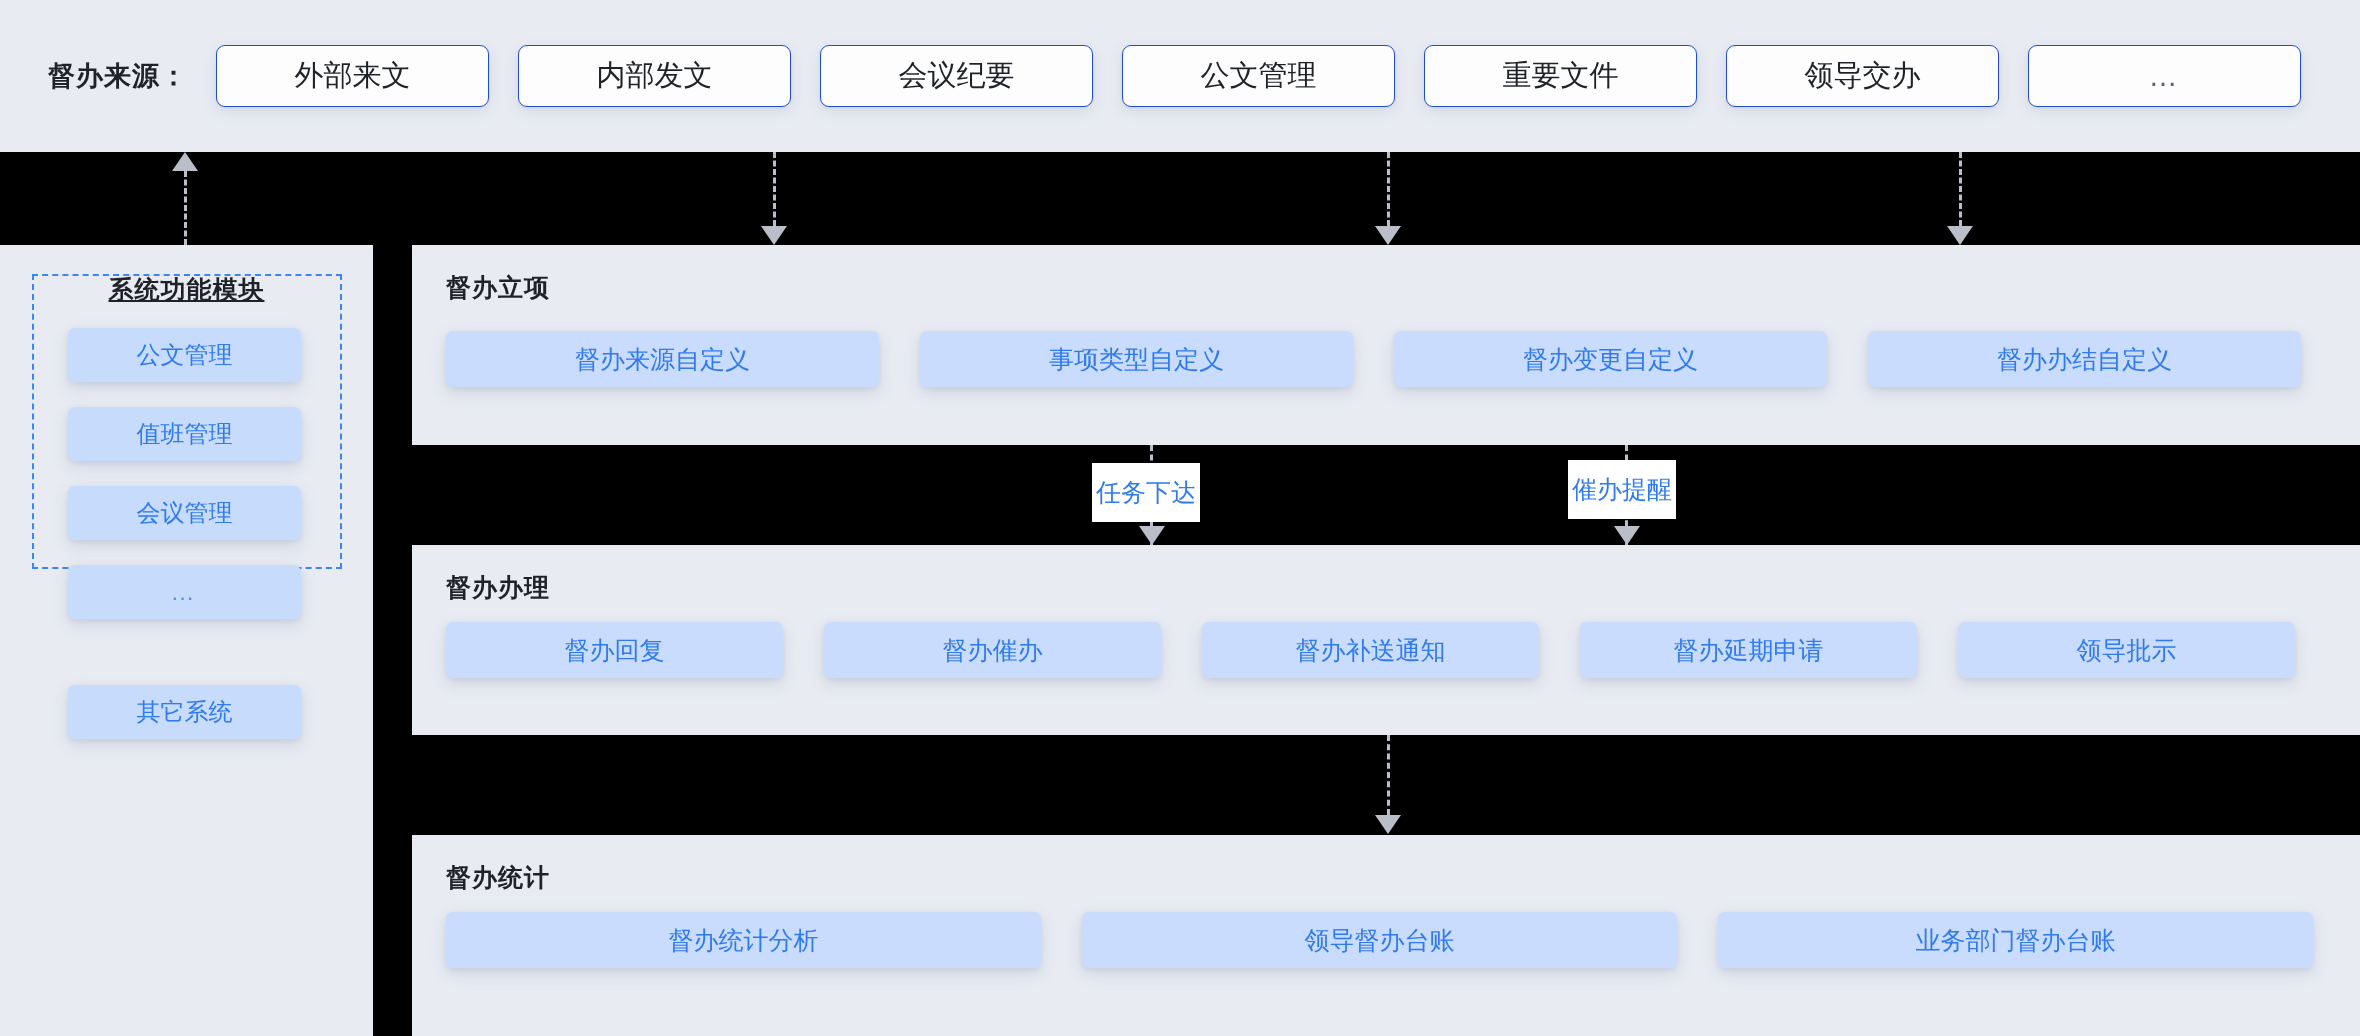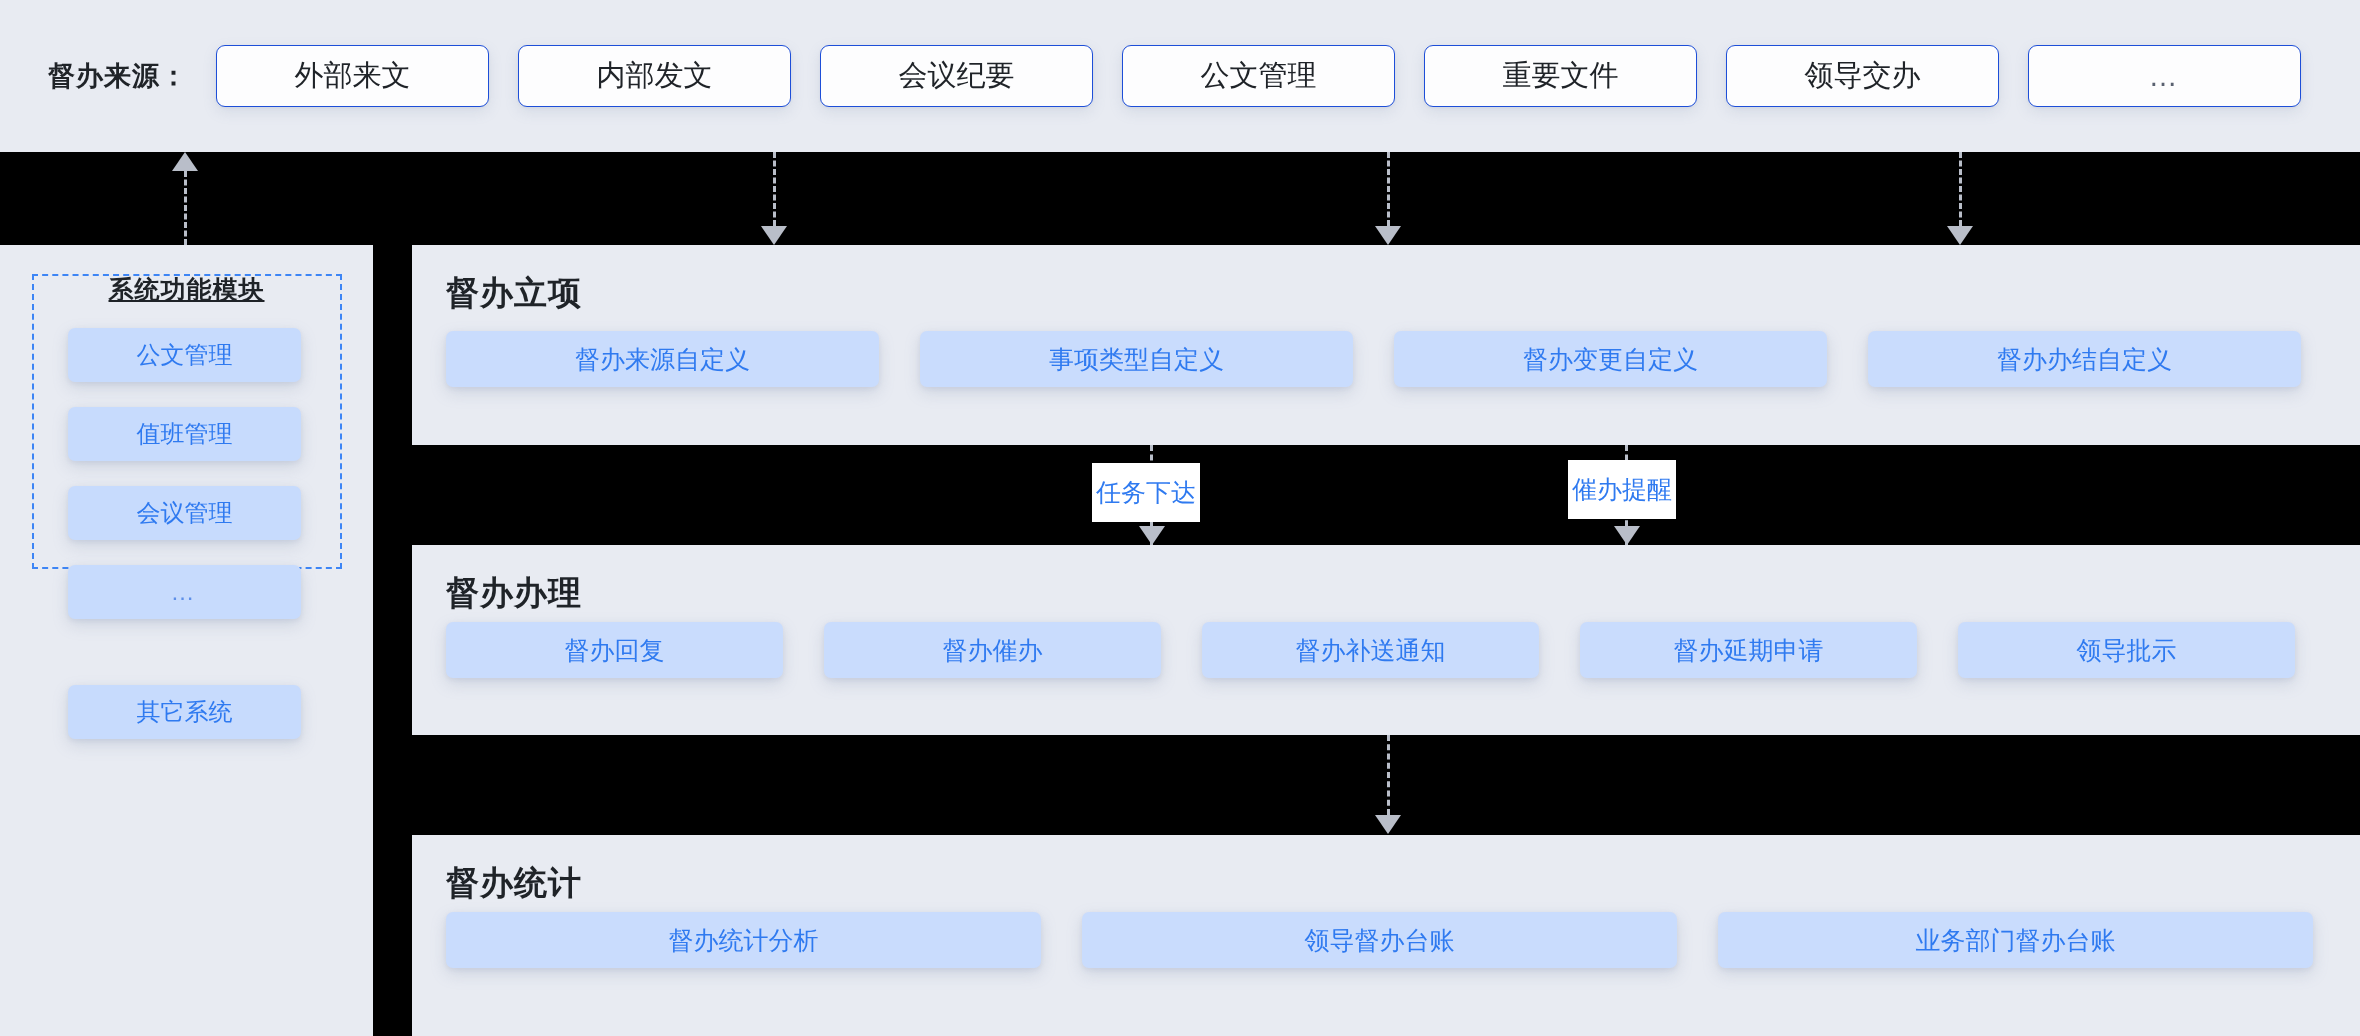--- a/index.html
+++ b/index.html
@@ -102,21 +102,21 @@
   
   .panel {
     position: absolute;
     left: 412px;
     width: 1948px;
     background: #e8ebf2;
   }
   .panel-title {
     position: absolute;
     left: 34px; top: 26px;
-    font-size: 33px;
+    font-size: 25px;
     font-weight: bold;
     color: #1f2328;
     letter-spacing: 1px;
   }
   .panel-row {
     position: absolute;
     left: 34px;
     right: 0;
     display: flex;
     align-items: center;

